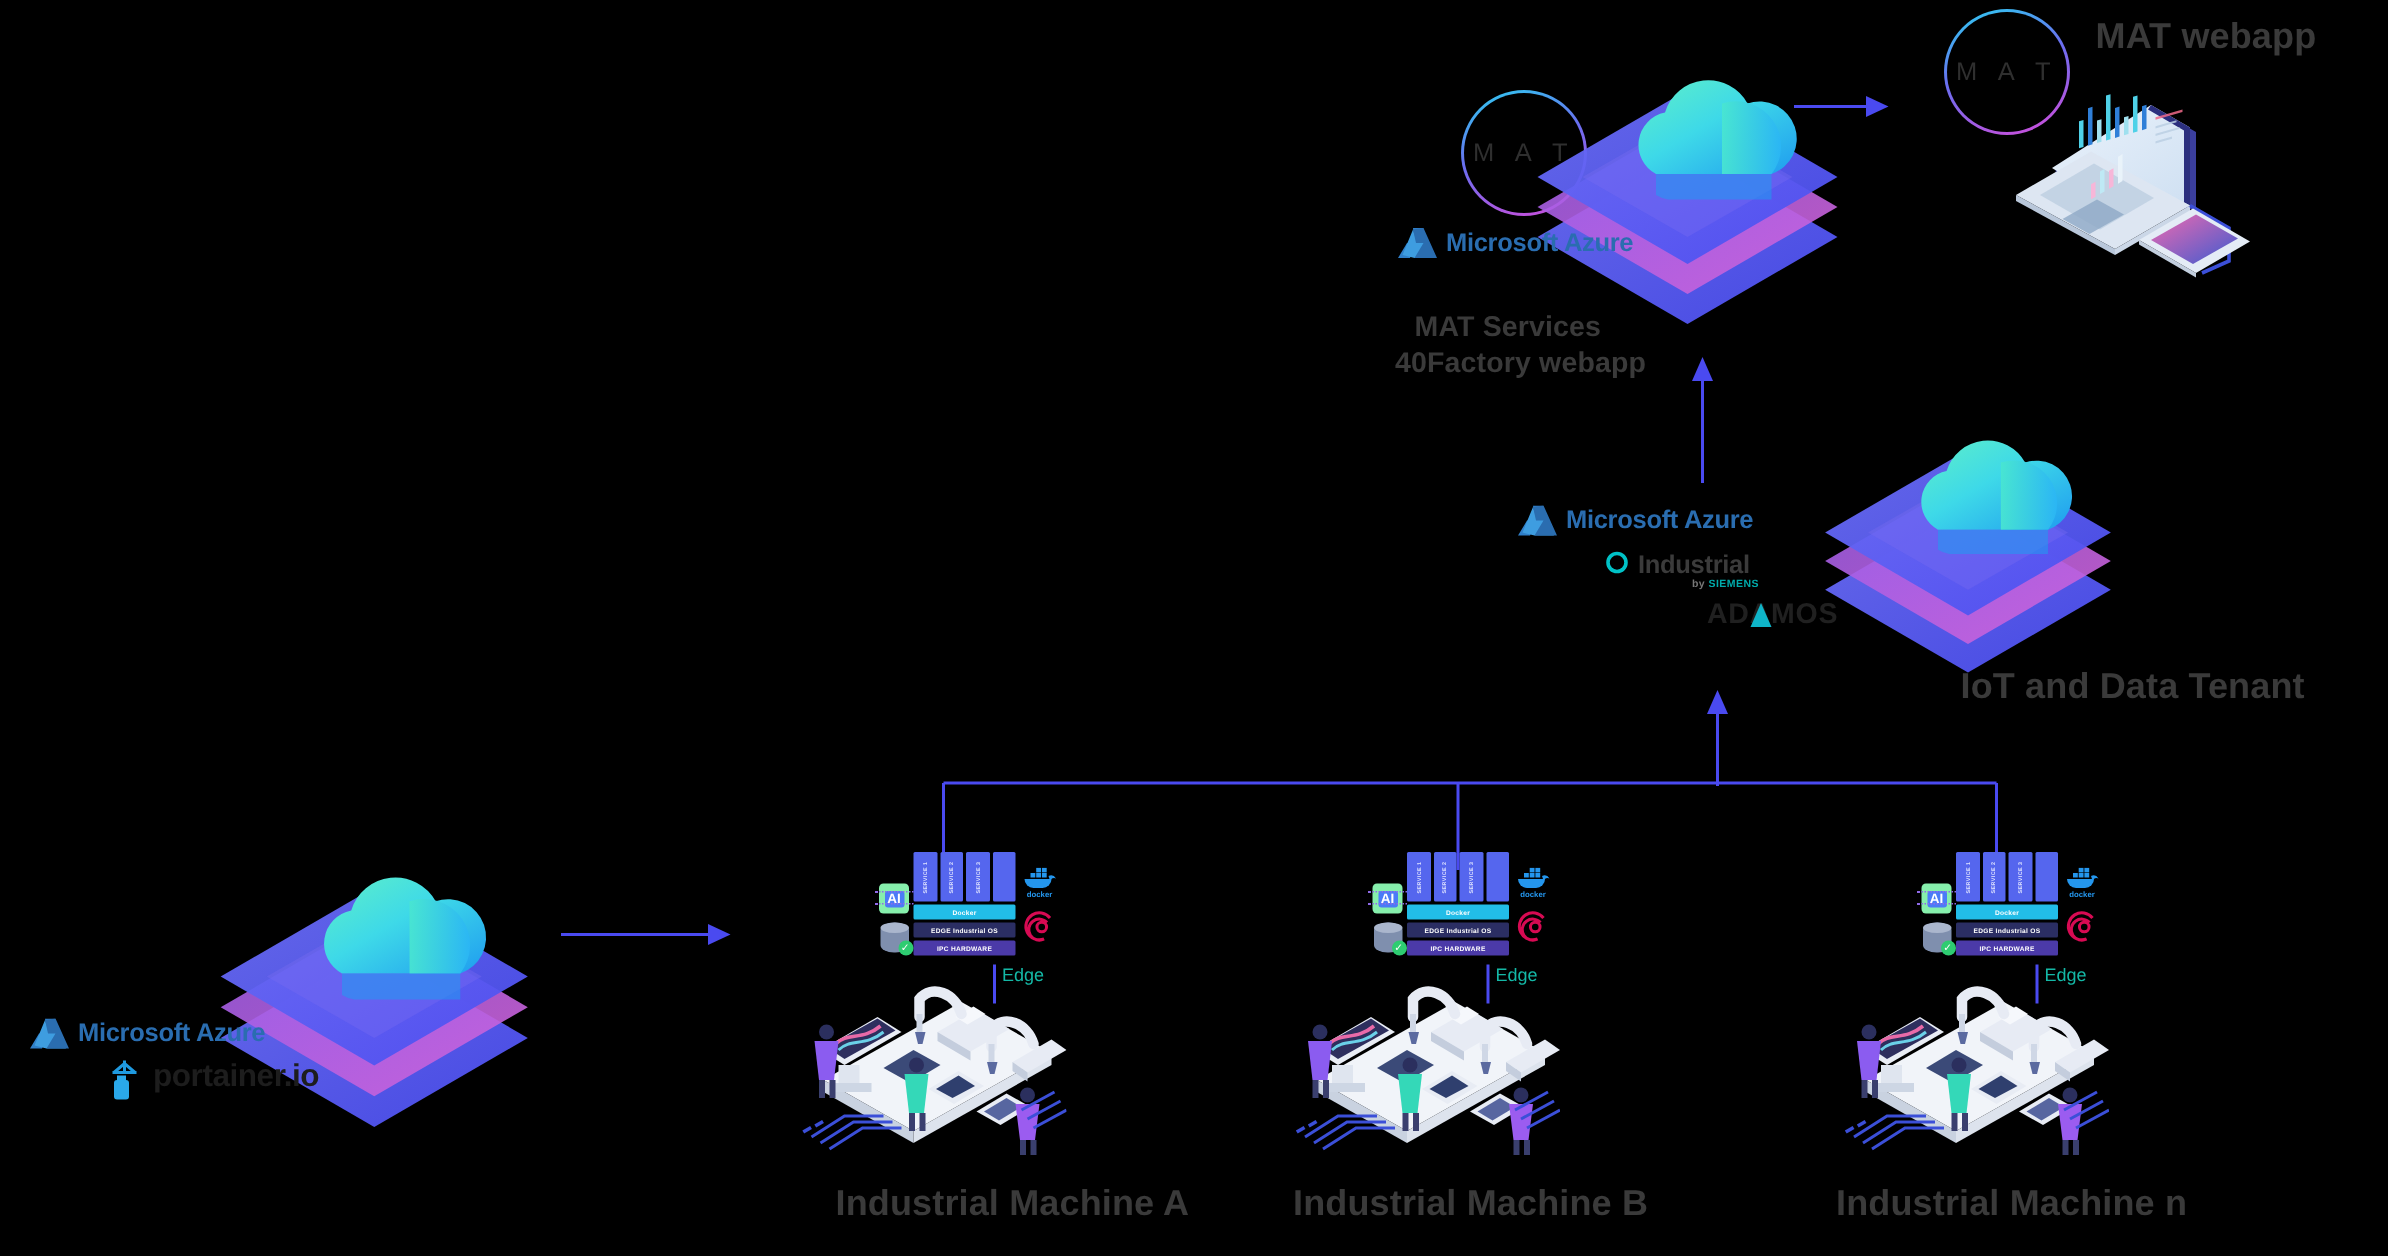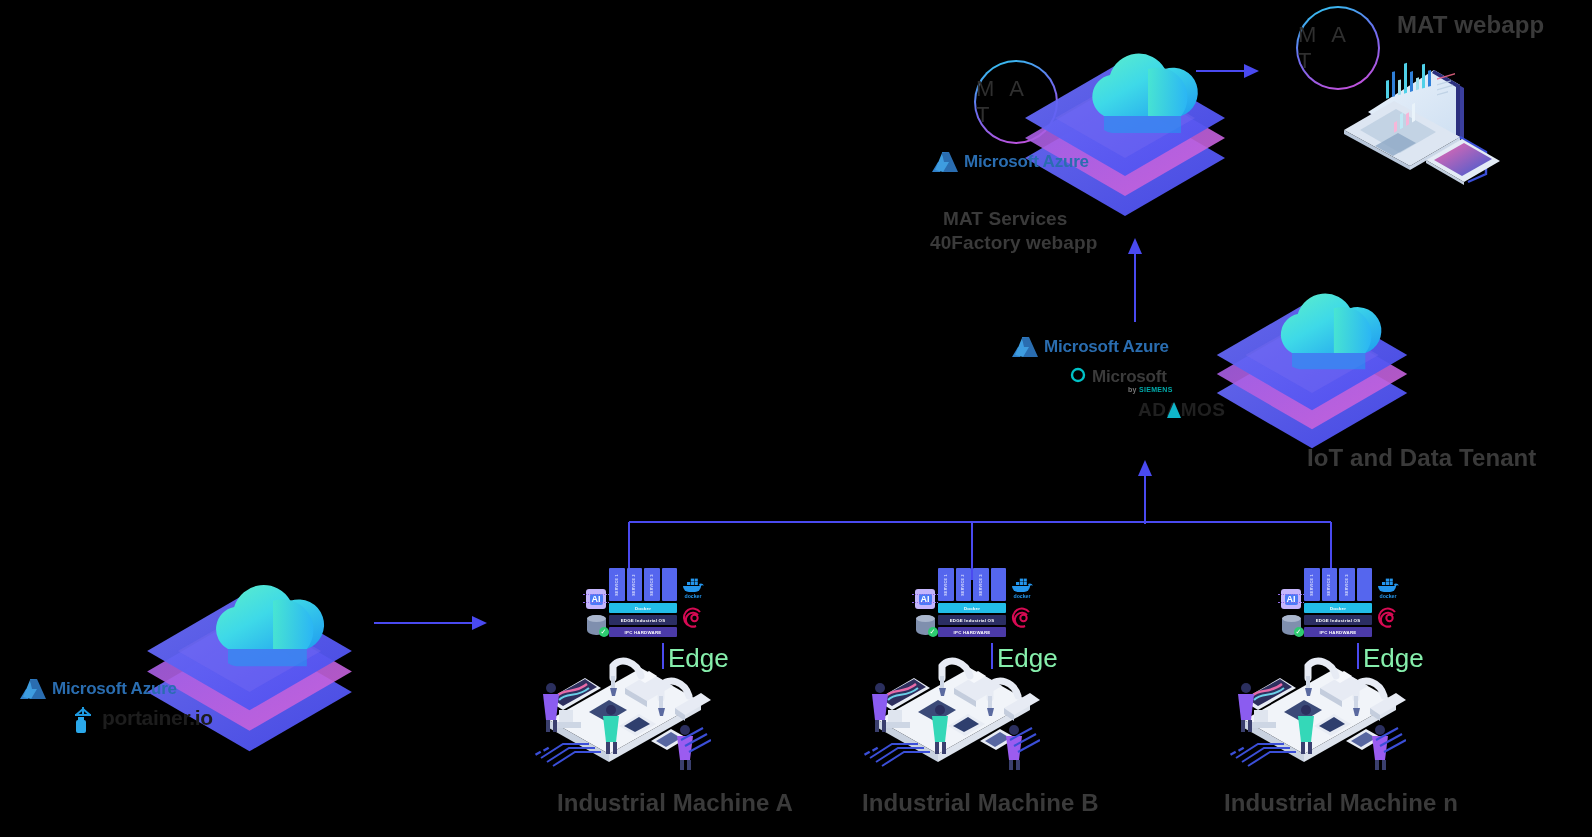--- a/index.html
+++ b/index.html
@@ -21,21 +21,21 @@
   .caption.big { font-size:24px; }
   .caption.two { line-height:1.45;margin-top:12px; }
 
   
   .mat-ring { position:absolute; border-radius:50%; padding:2px;
     background:linear-gradient(160deg,#2ad2f0 0%,#6a6ef0 45%,#d54bd8 100%); }
   .mat-ring > .inner {
     width:100%; height:100%; border-radius:50%; background:#000;
     display:flex; align-items:center; justify-content:center;
   }
-  .mat-ring .txt { color:#2f2f2f; font-weight:400; font-size:22px; letter-spacing:5px; }
+  .mat-ring .txt { color:#2f2f2f; font-weight:400; font-size:17px; letter-spacing:5px; }
 
   
   .cloudgrp { position:absolute; }
   .cloudgrp svg { display:block; overflow:visible; }
 
   
   .brand { position:absolute; display:flex; align-items:flex-start; gap:6px; white-space:nowrap; }
   .brand .label { font-size:17px; font-weight:700; color:#2f6fb5; letter-spacing:-.2px; }
   .brand.azure .label { color:#2a6db0; }
   .brand.mindsphere .label { color:#3b3b3b; font-weight:700; font-size:17px; }
@@ -46,21 +46,21 @@
 
   
   .conn { position:absolute; overflow:visible; }
   .conn line, .conn path { stroke:#4a4af0; stroke-width:2; fill:none; }
   .conn polygon { fill:#4a4af0; }
 
   
   .edgestack { position:absolute; width:120px; }
   .es-row { display:flex; align-items:flex-end; gap:3px; }
   .es-left { display:flex; flex-direction:column; gap:6px; align-items:center; padding-bottom:2px; }
-  .chip { width:20px; height:20px; border-radius:3px; background:#c4b5fd;
+  .chip { width:20px; height:20px; border-radius:3px; background:#86efac;
           display:flex; align-items:center; justify-content:center; position:relative; }
   .chip .ai { font-size:9px; font-weight:800; color:#fff; background:#4a7bf7;
               border-radius:2px; padding:1px 2px; line-height:1; }
   .chip::before, .chip::after {
     content:""; position:absolute; left:-3px; right:-3px; height:0;
     border-top:1px dotted #8f6ae8; }
   .chip::before { top:5px; } .chip::after { top:13px; }
   .db { width:19px; height:20px; position:relative; }
   .db .cyl { position:absolute; inset:0; background:#7f8fae; border-radius:9px/5px; }
   .db .cyl::before { content:""; position:absolute; top:0; left:0; right:0; height:7px;
@@ -82,21 +82,21 @@
            justify-content:center; font-size:4.4px; font-weight:700; color:#fff;
            letter-spacing:.2px; border-radius:1px; }
   .l-docker { background:#22bde8; }
   .l-os { background:#2b2e63; }
   .l-hw { background:#4b3aa8; }
 
   .es-right { display:flex; flex-direction:column; gap:8px; align-items:center; padding-bottom:4px; }
 
   
   .edgetick { position:absolute; width:2px; background:#4a4af0; }
-  .edgelabel { position:absolute; color:#86efac; font-size:26px; font-weight:400; }
+  .edgelabel { position:absolute; color:#14b8a6; font-size:12px; font-weight:400; }
 
   
   .factory { position:absolute; }
   .factory svg { display:block; }
 </style>
 </head>
 <body>
 
 <div class="stage">
 
@@ -250,21 +250,21 @@
       <polygon points="10,1 3,18 11,20 24,20 17,8 12,8" fill="#3e9de0"></polygon>
       <polygon points="10,1 17,0 26,20 11,20 17,10 12,10" fill="#2a6db0"></polygon>
     </svg>
     <span class="label">Microsoft Azure</span>
   </div>
 
   <div class="brand mindsphere" style="left:1070px; top:367px;">
     <svg width="16" height="16" viewBox="0 0 16 16">
       <circle cx="8" cy="8" r="6" fill="none" stroke="#00c2c7" stroke-width="2.4"></circle>
     </svg>
-    <span class="label">Microsoft</span>
+    <span class="label">Industrial</span>
   </div>
 
   <div class="siemens" style="left:1128px; top:386px;">
     <span class="by">by</span>
     <span>SIEMENS</span>
   </div>
 
   <div class="brand adamos" style="left:1138px; top:399px;">
     <span class="label">ADAMOS</span>
   </div>

